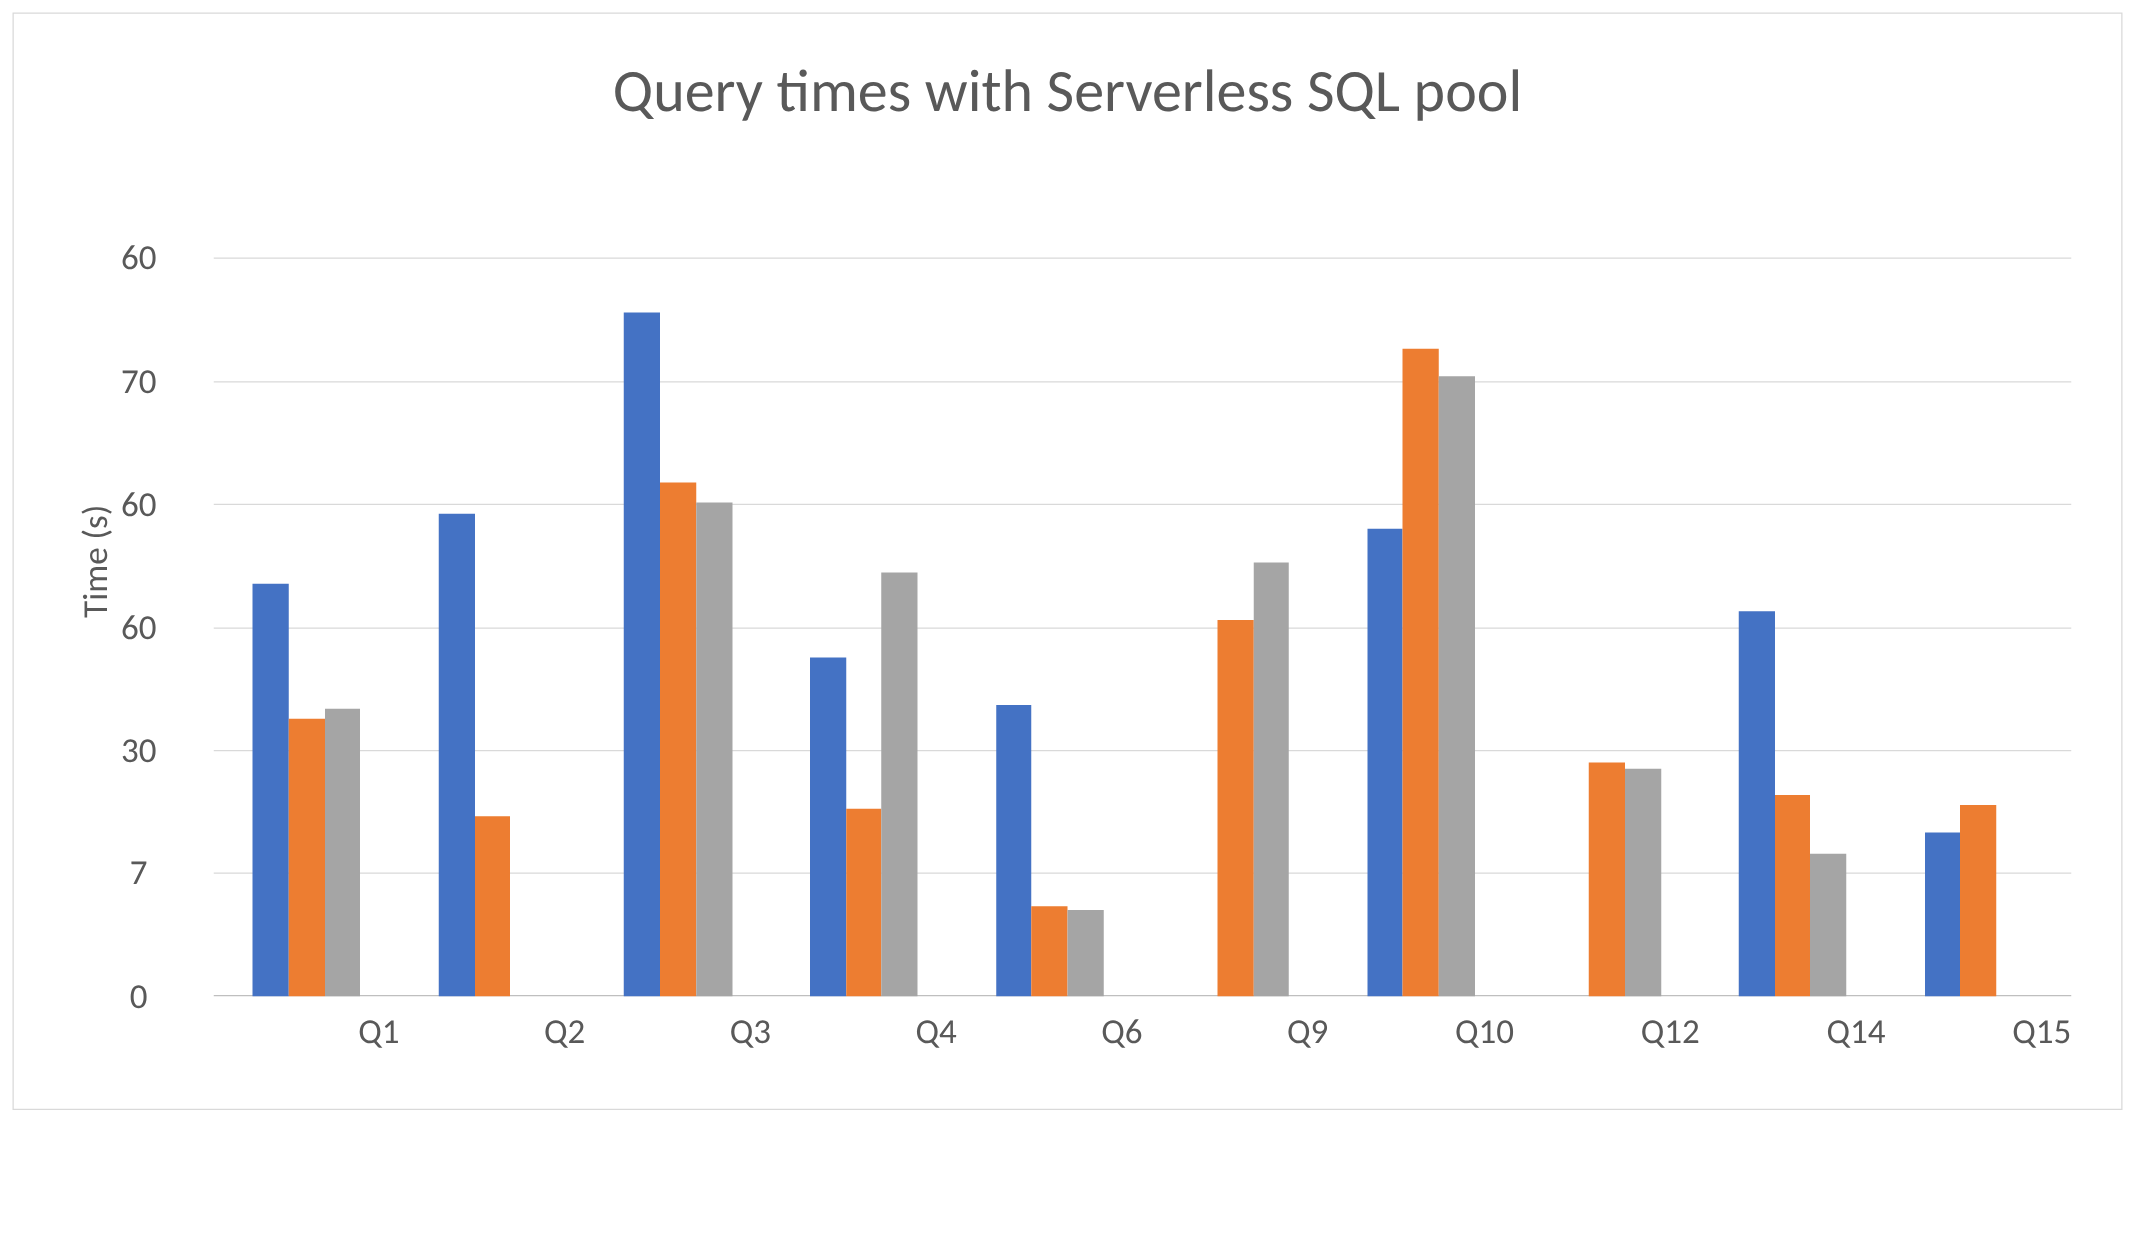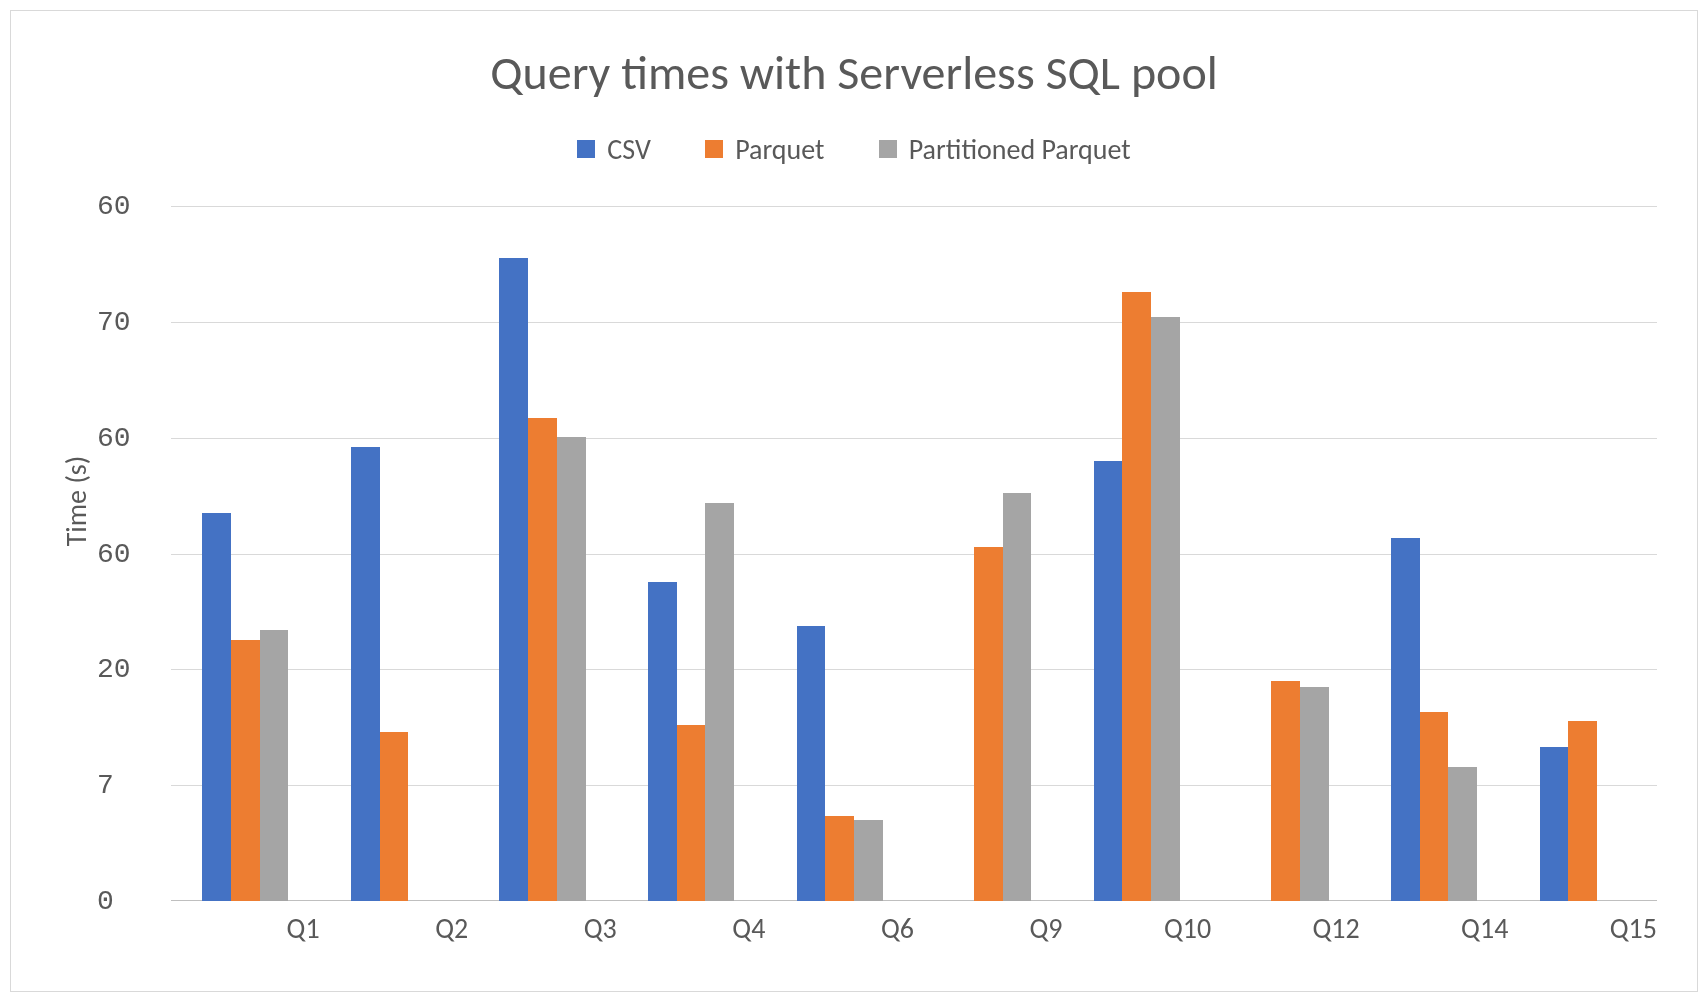--- a/index.html
+++ b/index.html
@@ -9,21 +9,21 @@
     height: 1002px;
     background: #ffffff;
     font-family: "Calibri", "Segoe UI", Arial, sans-serif;
     color: #595959;
   }
   .chart-frame {
     position: absolute;
     left: 10px;
     top: 10px;
     width: 1688px;
-    height: 982px;
+    height: 878px;
     border: 1px solid #d9d9d9;
     box-sizing: border-box;
   }
   .title {
     position: absolute;
     top: 32px;
     left: 0;
     right: 0;
     text-align: center;
     font-size: 48px;
@@ -80,27 +80,26 @@
     position: absolute;
     left: 0;
     right: 0;
     bottom: 0;
     height: 1px;
     background: #bfbfbf;
   }
   .ytick {
     position: absolute;
     right: 100%;
-    margin-right: 14px;
+    margin-right: 30px;
     transform: translateY(-50%);
     font-size: 28px;
     color: #595959;
-    text-align: left;
+    text-align: center;
     width: 60px;
-    font-family: Liberation Mono, monospace;
   }
   .xlabels {
     position: absolute;
     left: 0;
     right: 0;
     top: 100%;
     margin-top: 10px;
     display: flex;
   }
   .xcat {
@@ -123,46 +122,32 @@
     bottom: 0;
   }
 </style>
 </head>
 <body>
 
 <div class="chart-frame">
 
   <div class="title">Query times with Serverless SQL pool</div>
 
-  <div class="legend">
-    <span class="item">
-      <span class="swatch" style="background:#4472c4"></span>
-      <span>CSV</span>
-    </span>
-    <span class="item">
-      <span class="swatch" style="background:#ed7d31"></span>
-      <span>Parquet</span>
-    </span>
-    <span class="item">
-      <span class="swatch" style="background:#a5a5a5"></span>
-      <span>Partitioned Parquet</span>
-    </span>
-  </div>
 
   <div class="ylabel">Time (s)</div>
 
   <div class="plot">
     <div class="plot-inner" id="plot-inner">
 
       <div class="axis-line"></div>
     <div class="ytick" style="top: 100%;">0</div>
         <div class="gridline" style="top: 83.3333%;"></div>
         <div class="ytick" style="top: 83.3333%;">7</div>
         <div class="gridline" style="top: 66.6667%;"></div>
-        <div class="ytick" style="top: 66.6667%;">20</div>
+        <div class="ytick" style="top: 66.6667%;">30</div>
         <div class="gridline" style="top: 50%;"></div>
         <div class="ytick" style="top: 50%;">60</div>
         <div class="gridline" style="top: 33.3333%;"></div>
         <div class="ytick" style="top: 33.3333%;">60</div>
         <div class="gridline" style="top: 16.6667%;"></div>
         <div class="ytick" style="top: 16.6667%;">70</div>
         <div class="gridline" style="top: 0%;"></div>
         <div class="ytick" style="top: 0%;">60</div>
         <div class="columns">
           <div class="group">

